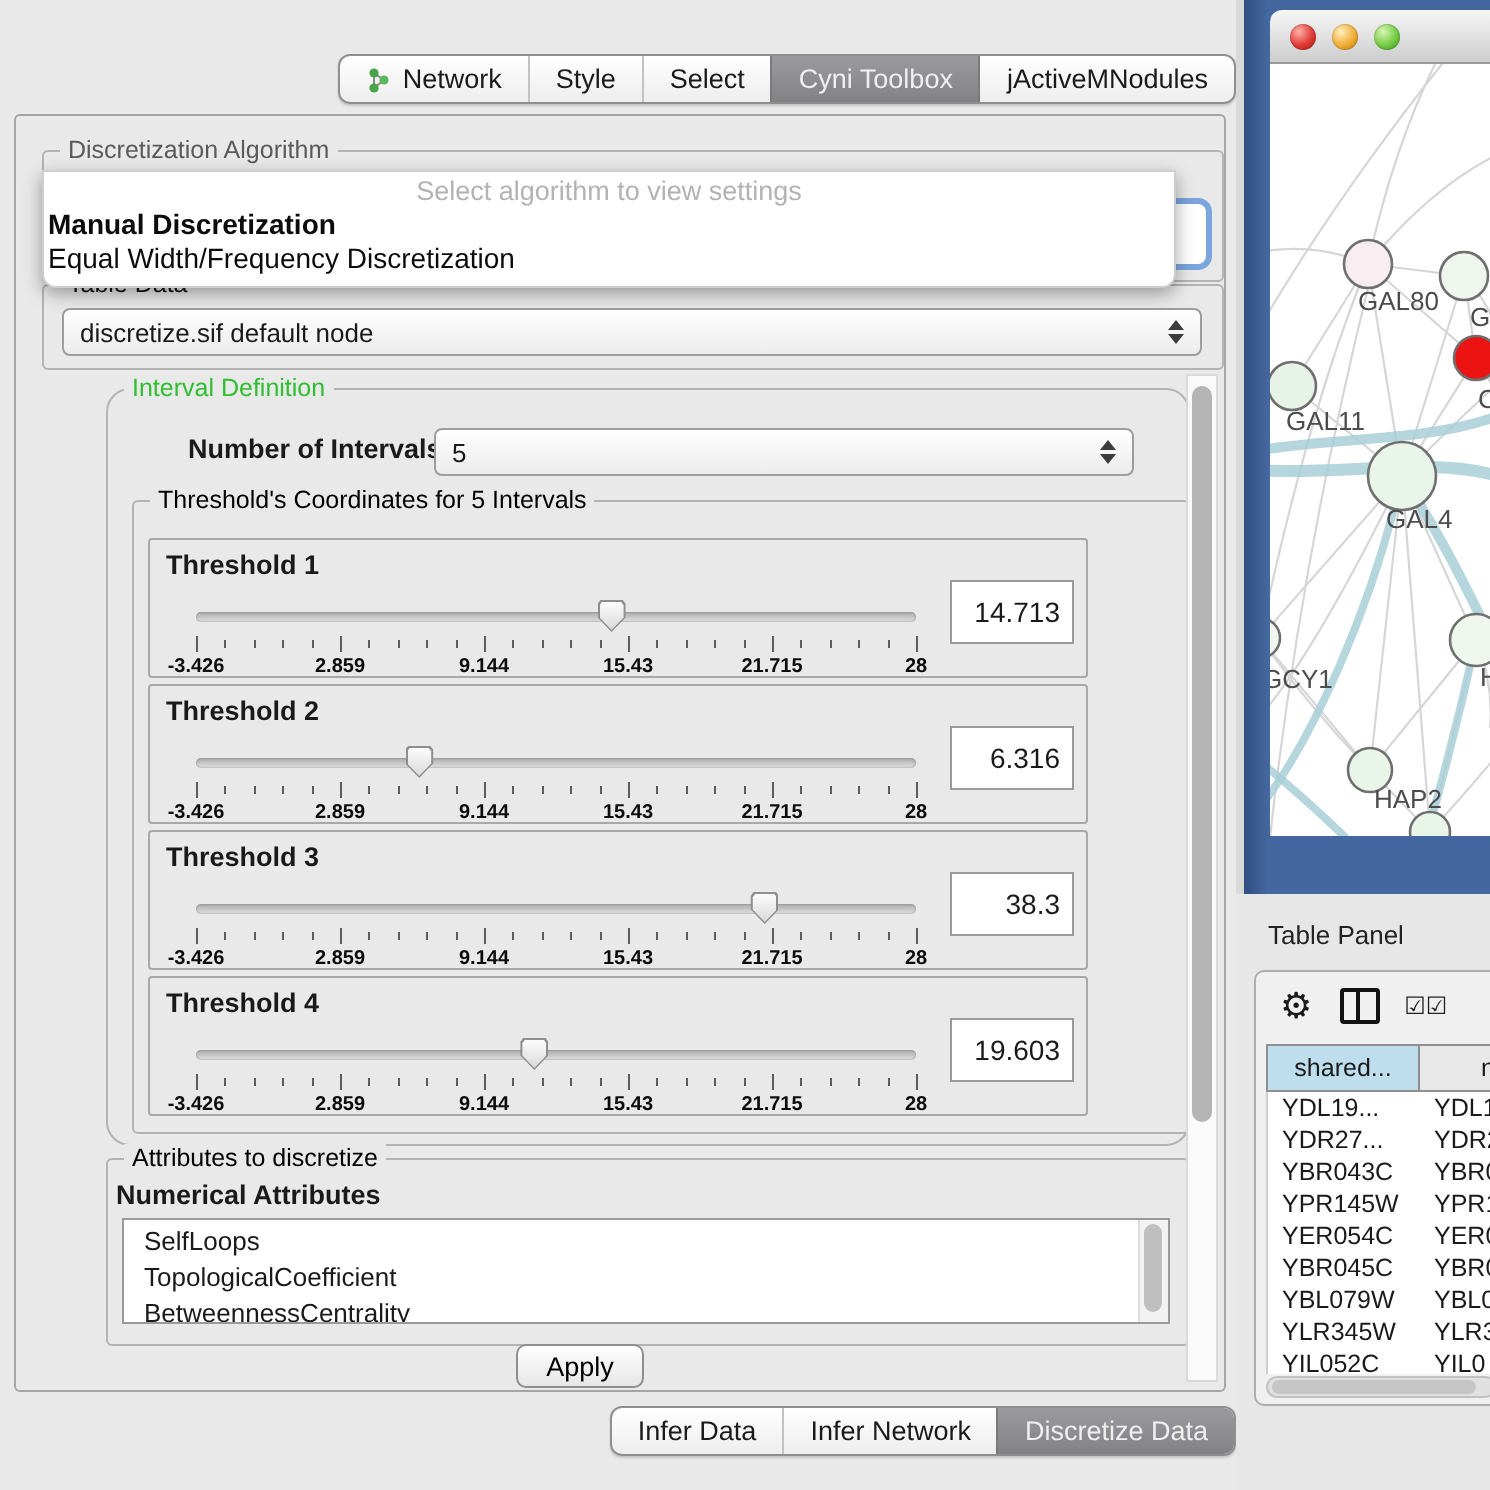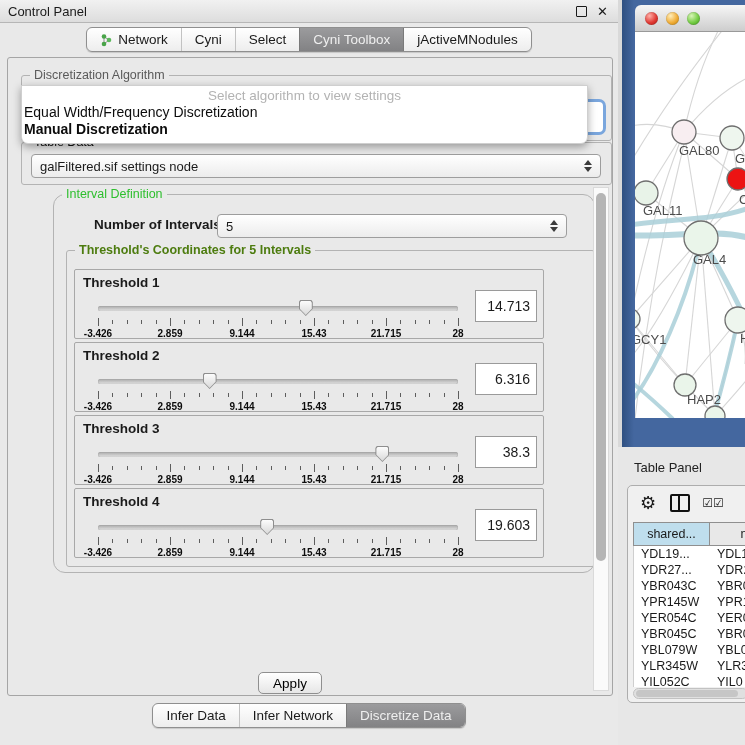--- a/index.html
+++ b/index.html
@@ -9,38 +9,38 @@
   
   #control-panel{position:absolute;left:0;top:0;width:618px;height:745px;background:#e9e9e9;}
   .cp-titlebar{position:absolute;left:0;top:0;width:618px;height:22px;
      background:linear-gradient(#f1f1f1,#dddddd);border-bottom:1px solid #b6b6b6;
      display:flex;align-items:center;font-size:13px;}
   .cp-title{margin-left:8px;}
   .tb-icons{position:absolute;right:10px;top:0;height:22px;display:flex;align-items:center;gap:10px;}
   .float-icon{width:9px;height:9px;border:1.6px solid #1a1a1a;border-radius:1px;display:inline-block;}
   .close-icon{font-size:13px;font-weight:700;line-height:1;}
   
-  .tabbar{position:absolute;left:0;width:618px;display:flex;justify-content:center;}
+  .tabbar{position:absolute;left:0;width:618px;display:flex;justify-content:flex-end;}
   .top-tabs{top:27px;}
   .bottom-tabs{top:703px;}
   .tabstrip{display:inline-flex;border:1px solid #8f8f8f;border-radius:6px;overflow:hidden;
      background:linear-gradient(#ffffff,#ededed);box-shadow:0 1px 1px rgba(0,0,0,.15);}
   .seg{padding:4px 13px;font-size:13.5px;display:flex;align-items:center;gap:5px;white-space:nowrap;}
   .seg + .seg{border-left:1px solid #c2c2c2;}
   .seg.sel{background:linear-gradient(#9b9b9d,#828284);color:#efefef;border-left-color:#7a7a7a;}
   .seg.sel + .seg{border-left-color:#7a7a7a;}
   
   .content-panel{position:absolute;left:7px;top:57px;width:604px;height:637px;
      border:1px solid #a5a5a5;border-radius:3px;background:#e9e9e9;}
   .group{position:absolute;border:1px solid #b3b3b3;border-radius:3px;}
   .group-title{position:absolute;top:-8px;left:8px;background:#e9e9e9;padding:0 4px;font-size:12.5px;white-space:nowrap;}
   .gt-gray{color:#5a5a5a;text-align:right;}
   .gt-dark{color:#111;}
   .gt-green{color:#2ebf2e;}
-  .gt-blue{color:#4d7c0f;font-weight:bold;}
+  .gt-blue{color:#000000;}
   .bold{font-weight:700;}
   
   .combo{position:absolute;border:1px solid #9d9d9d;border-radius:4px;
      background:linear-gradient(#ffffff,#ececec);display:flex;align-items:center;
      justify-content:space-between;padding:0 8px;font-size:13px;box-sizing:border-box;}
   .stepper{width:9px;height:14px;position:relative;flex:0 0 auto;}
   .stepper::before,.stepper::after{content:'';position:absolute;left:1px;border-left:4px solid transparent;border-right:4px solid transparent;}
   .stepper::before{top:1px;border-bottom:5px solid #3c3c3c;}
   .stepper::after{bottom:1px;border-top:5px solid #3c3c3c;}
   
@@ -135,43 +135,36 @@
   .h-scroll{position:absolute;left:5px;top:202px;width:115px;height:11px;background:#e0e0e0;
      border:1px solid #c2c2c2;border-radius:6px;box-sizing:border-box;}
   .h-thumb{position:absolute;left:2px;top:1px;width:102px;height:7px;background:#c6c6c6;border-radius:4px;}
 </style>
 </head>
 <body>
 
 <div id="root">
 
   <section id="control-panel">
-    <header class="cp-titlebar">
-      <span class="cp-title">Control Panel</span>
-      <span class="tb-icons">
-        <span class="float-icon"></span>
-        <span class="close-icon">✕</span>
-      </span>
-    </header>
 
     <div class="tabbar top-tabs">
       <div class="tabstrip">
           <div class="seg">
             <svg width="13" height="14" viewBox="0 0 13 14">
               <line x1="4" y1="3.5" x2="9" y2="7" stroke="#8a8a8a"></line>
               <line x1="4" y1="11" x2="9" y2="7" stroke="#8a8a8a"></line>
               <line x1="4" y1="3.5" x2="4" y2="11" stroke="#8a8a8a"></line>
               <circle cx="4" cy="3.5" r="2.3" fill="#49a449"></circle>
               <circle cx="4" cy="11" r="2.3" fill="#49a449"></circle>
               <circle cx="9" cy="7" r="2.3" fill="#5cb85c"></circle>
             </svg>
             <span>Network</span>
           </div>
           <div class="seg">
-            <span>Cyni</span>
+            <span>Style</span>
           </div>
           <div class="seg">
             <span>Select</span>
           </div>
           <div class="seg sel">
             <span>Cyni Toolbox</span>
           </div>
           <div class="seg">
             <span>jActiveMNodules</span>
           </div>
@@ -181,29 +174,29 @@
     <div class="content-panel">
 
       <div class="group algo-group">
         <span class="group-title gt-gray">Discretization Algorithm</span>
       </div>
       <div class="algo-combo-focus"></div>
 
       <div class="dropdown">
         <div class="dd-hint">Select algorithm to view settings</div>
         <div class="dd-options">
+            <div class="dd-opt bold">Manual Discretization</div>
             <div class="dd-opt">Equal Width/Frequency Discretization</div>
-            <div class="dd-opt bold">Manual Discretization</div>
           </div>
       </div>
 
       <div class="group td-group">
         <span class="group-title gt-dark">Table Data</span>
         <div class="combo td-combo">
-          <span>galFiltered.sif settings node</span>
+          <span>discretize.sif default node</span>
           <span class="stepper"></span>
         </div>
       </div>
 
       <div class="group interval-group">
         <span class="group-title gt-green">Interval Definition</span>
         <span class="noi-label bold">Number of Intervals</span>
         <div class="combo noi-combo">
           <span>5</span>
           <span class="stepper"></span>
@@ -392,20 +385,34 @@
                     <b style="left: 80%;">21.715</b>
                     <b style="left: 100%;">28</b>
                   </div>
     </div>
     <div class="value-box">19.603</div>
   </div>
             </div>
         </div>
       </div>
 
+      <div class="group attr-group">
+        <span class="group-title gt-blue">Attributes to discretize</span>
+        <div class="attr-heading bold">Numerical Attributes</div>
+        <div class="attr-list">
+          <div class="attr-items">
+              <div class="attr-item">SelfLoops</div>
+              <div class="attr-item">TopologicalCoefficient</div>
+              <div class="attr-item">BetweennessCentrality</div>
+            </div>
+          <div class="list-scroll">
+            <div class="list-thumb"></div>
+          </div>
+        </div>
+      </div>
 
       <button class="apply-btn">Apply</button>
 
       <div class="v-scroll">
         <div class="v-thumb"></div>
       </div>
     </div>
 
     <div class="tabbar bottom-tabs">
       <div class="tabstrip">

